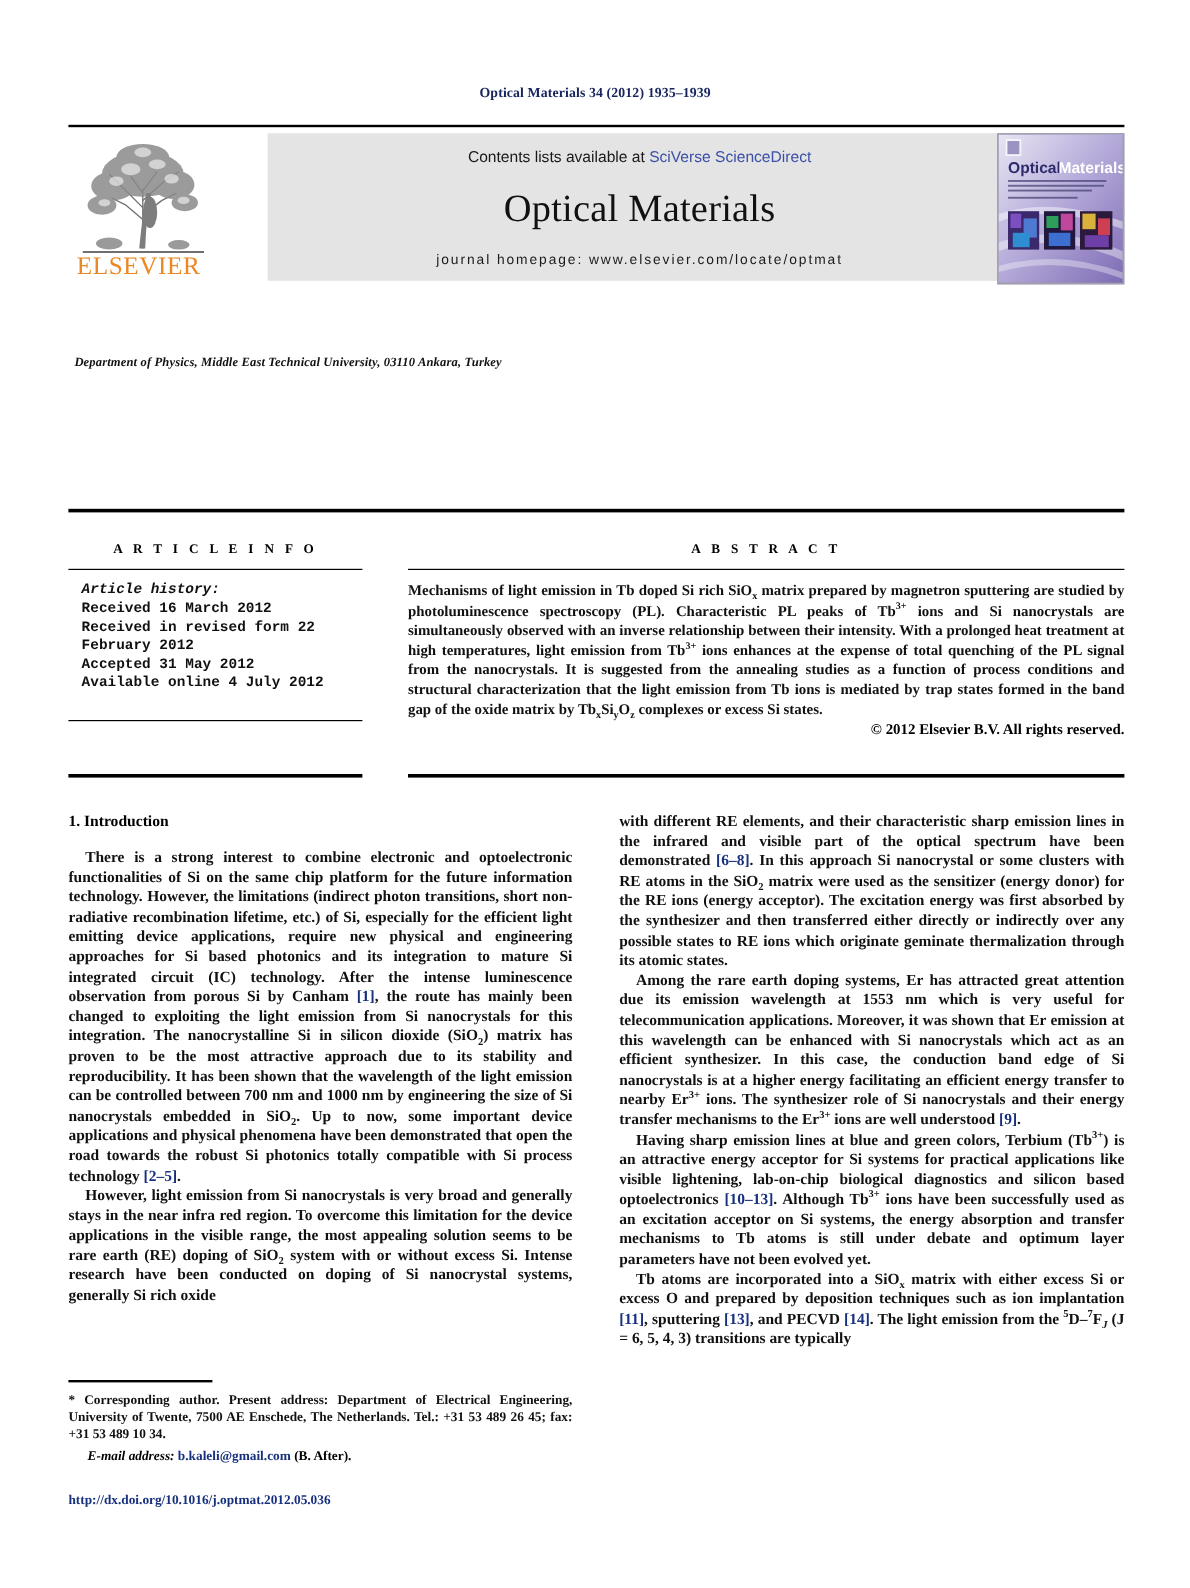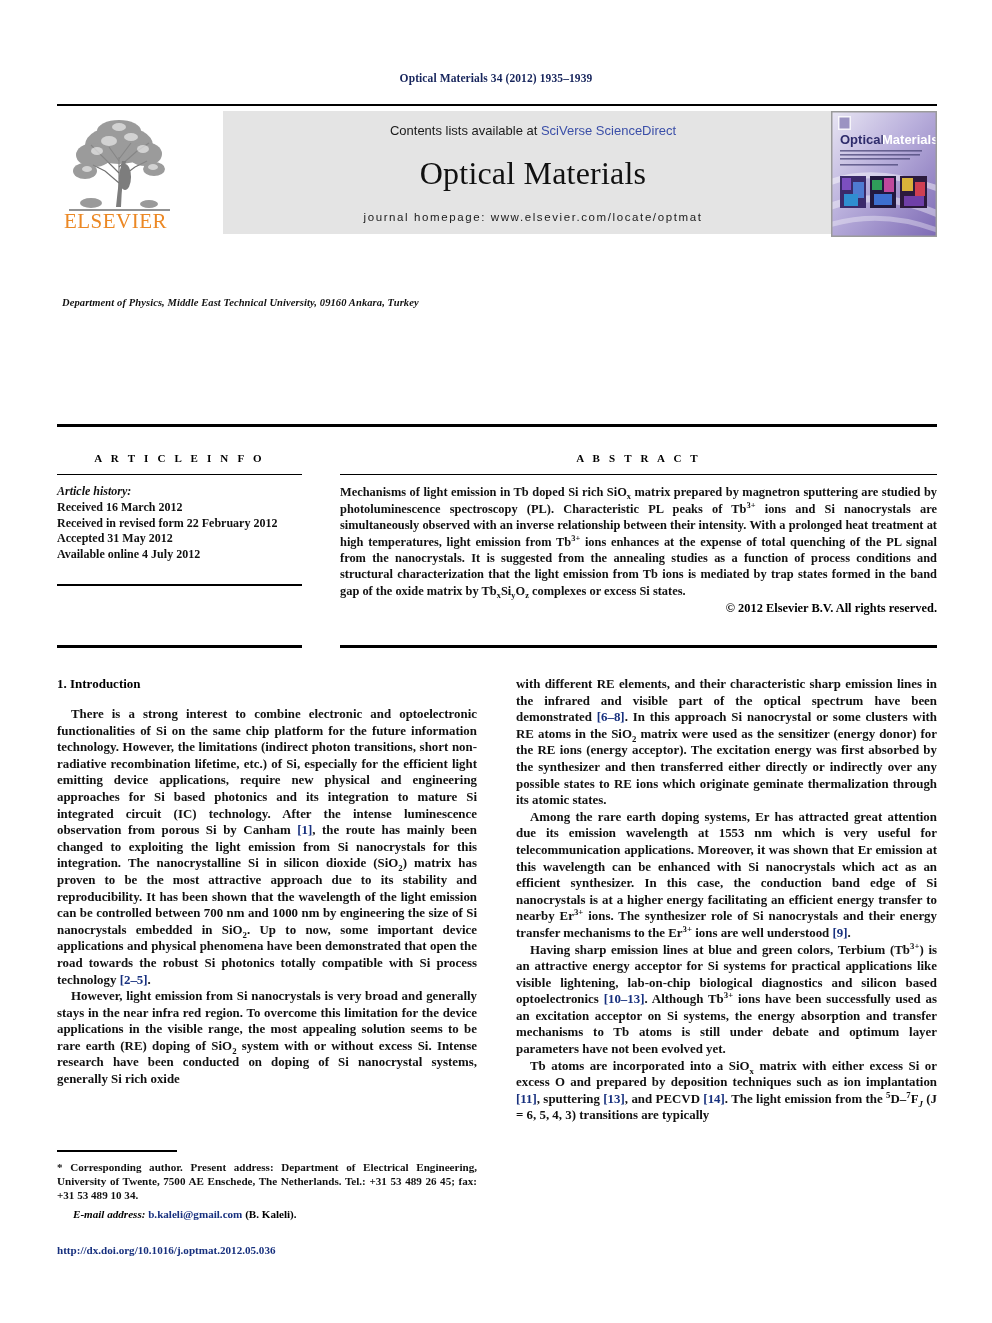--- a/index.html
+++ b/index.html
@@ -185,25 +185,26 @@
     color: #000;
     text-align: center;
   }
   .thin-rule {
     height: 1.4px;
     background: #000;
     margin-top: 10px;
   }
   .info-body {
     margin-top: 9px;
-    font-family: Liberation Serif, serif;
+    font-family: Liberation Mono, monospace;
     font-size: 12px;
     line-height: 15.6px;
     font-weight: bold;
     color: #111;
+    margin-left: 11px;
   }
   .info-body .ital {
     font-style: italic;
   }
   .info-gap { height: 18px; }
   .info-rule2 { height: 1.4px; background:#000; margin: 4px 0 9px 0; }
   .abs-body {
     margin-top: 9px;
     font-family: "Liberation Serif", serif;
     font-size: 12.4px;
@@ -418,21 +419,21 @@
             <rect x="83" y="70" width="10" height="14" fill="#cf3f52"></rect>
             <rect x="72" y="84" width="20" height="10" fill="#6f3fa8"></rect>
           </g>
           <rect x="0" y="0" width="104" height="124" fill="none" stroke="#9b9b9b" stroke-width="1"></rect>
         </svg>
       </div>
     </div>
   </div>
 
   <div class="title-block">
-    <div class="affiliation">Department of Physics, Middle East Technical University, 09160 Ankara, Turkey</div>
+    <div class="affiliation">Department of Physics, Middle East Technical University, 03110 Ankara, Turkey</div>
   </div>
 
   <div class="rule-top"></div>
 
   <div class="info-col">
     <div class="sec-head">A R T I C L E    I N F O</div>
     <div class="thin-rule"></div>
     <div class="info-body">
       <div class="ital">Article history:</div>
       <div>Received 16 March 2012</div>
@@ -463,20 +464,20 @@
   <div class="col-right">
     <p class="para" style="text-indent:0"><span>with different RE elements, and their characteristic sharp emission lines in the infrared and visible part of the optical spectrum have been demonstrated </span><span class="ref">[6–8]</span><span>. In this approach Si nanocrystal or some clusters with RE atoms in the SiO</span><sub>2</sub><span> matrix were used as the sensitizer (energy donor) for the RE ions (energy acceptor). The excitation energy was first absorbed by the synthesizer and then transferred either directly or indirectly over any possible states to RE ions which originate geminate thermalization through its atomic states.</span></p>
     <p class="para"><span>Among the rare earth doping systems, Er has attracted great attention due its emission wavelength at 1553 nm which is very useful for telecommunication applications. Moreover, it was shown that Er emission at this wavelength can be enhanced with Si nanocrystals which act as an efficient synthesizer. In this case, the conduction band edge of Si nanocrystals is at a higher energy facilitating an efficient energy transfer to nearby Er</span><sup>3+</sup><span> ions. The synthesizer role of Si nanocrystals and their energy transfer mechanisms to the Er</span><sup>3+</sup><span> ions are well understood </span><span class="ref">[9]</span><span>.</span></p>
     <p class="para"><span>Having sharp emission lines at blue and green colors, Terbium (Tb</span><sup>3+</sup><span>) is an attractive energy acceptor for Si systems for practical applications like visible lightening, lab-on-chip biological diagnostics and silicon based optoelectronics </span><span class="ref">[10–13]</span><span>. Although Tb</span><sup>3+</sup><span> ions have been successfully used as an excitation acceptor on Si systems, the energy absorption and transfer mechanisms to Tb atoms is still under debate and optimum layer parameters have not been evolved yet.</span></p>
     <p class="para"><span>Tb atoms are incorporated into a SiO</span><sub>x</sub><span> matrix with either excess Si or excess O and prepared by deposition techniques such as ion implantation </span><span class="ref">[11]</span><span>, sputtering </span><span class="ref">[13]</span><span>, and PECVD </span><span class="ref">[14]</span><span>. The light emission from the </span><sup>5</sup><span>D–</span><sup>7</sup><span>F</span><sub style="font-style:italic">J</sub><span>  (J = 6, 5, 4, 3) transitions are typically</span></p>
   </div>
 
   <div class="footnote">
     <div class="fn-rule"></div>
     <div class="fn-text"><span class="fn-star">*</span><span> Corresponding author. Present address: Department of Electrical Engineering, University of Twente, 7500 AE Enschede, The Netherlands. Tel.: +31 53 489 26 45; fax: +31 53 489 10 34.</span></div>
-    <div class="fn-email"><span class="lbl">E-mail address:</span> <span class="mail">b.kaleli@gmail.com</span> <span>(B. Kaleli).</span></div>
+    <div class="fn-email"><span class="lbl">E-mail address:</span> <span class="mail">b.kaleli@gmail.com</span> <span>(B. After).</span></div>
   </div>
 
   <div class="imprint">
     <div class="doi">http://dx.doi.org/10.1016/j.optmat.2012.05.036</div>
   </div>
 
 </div>
 
 </body></html>

